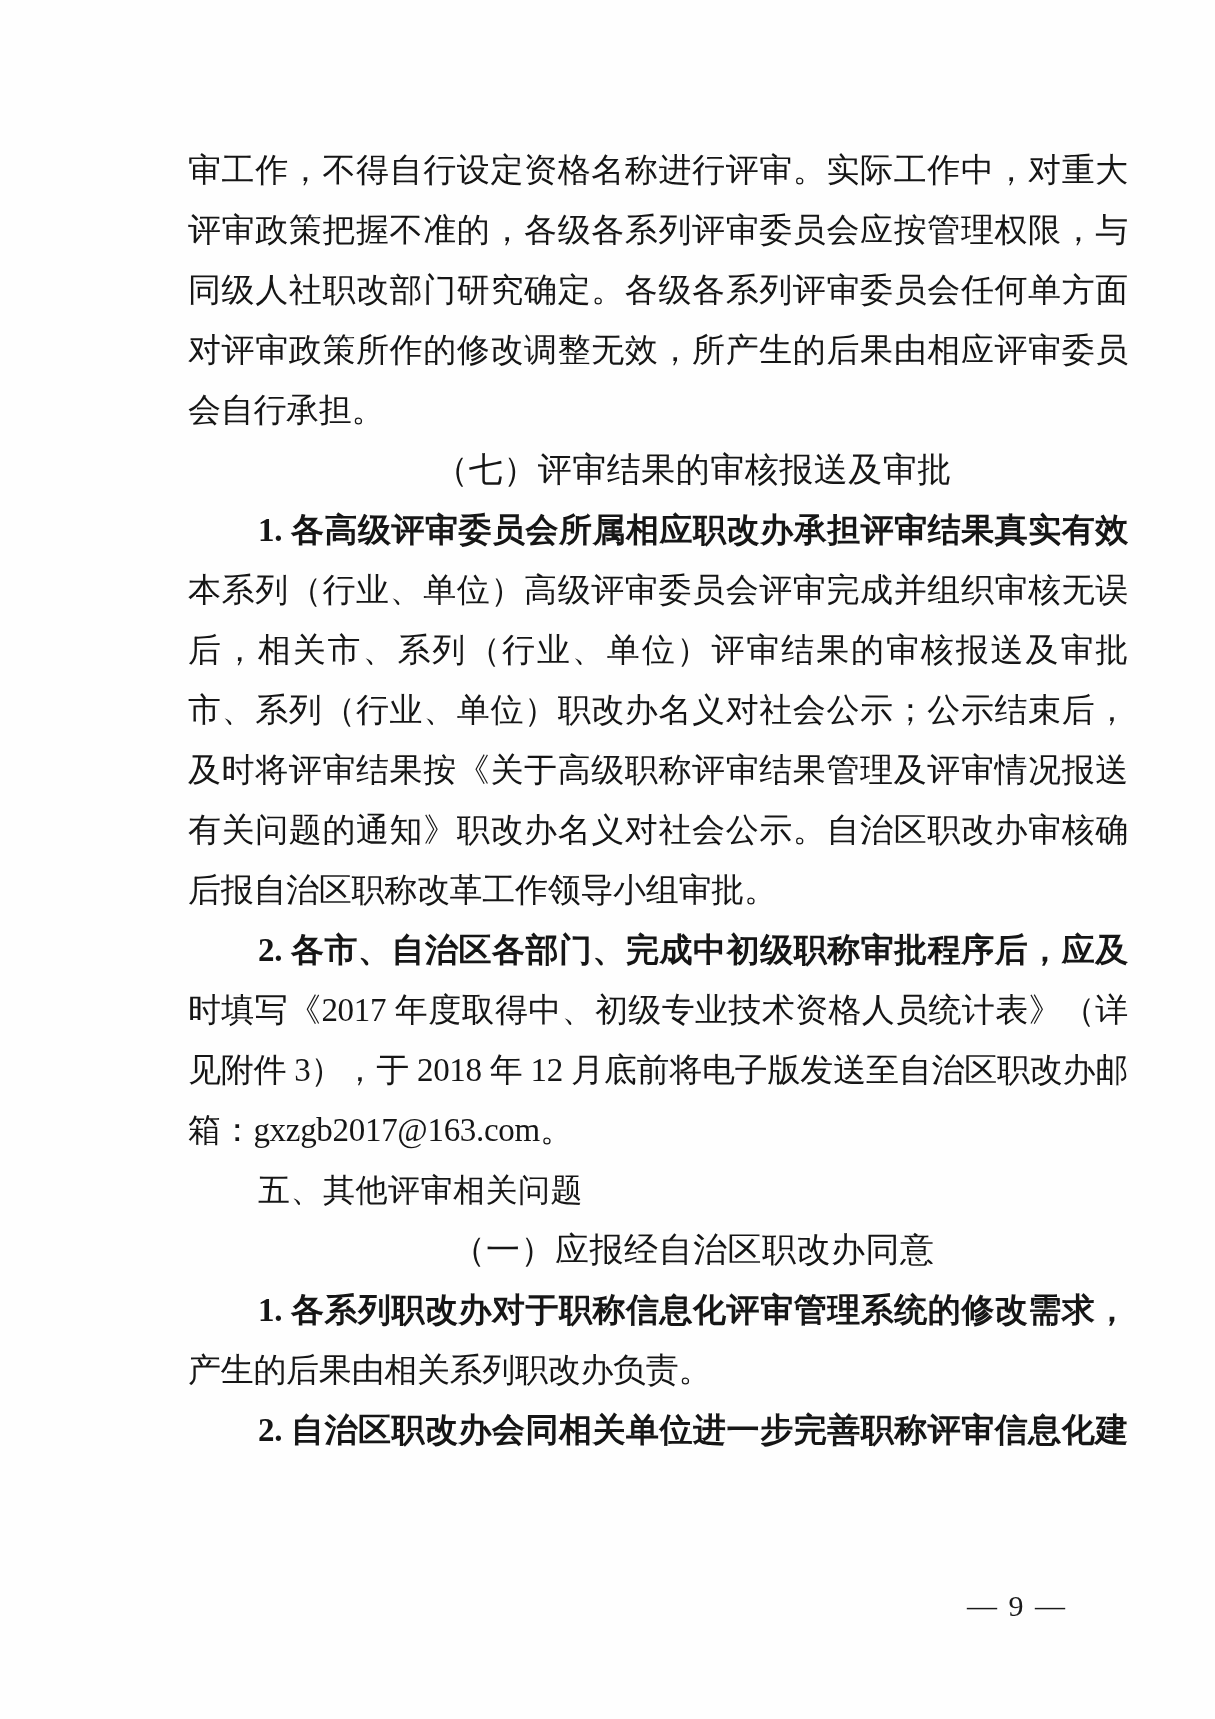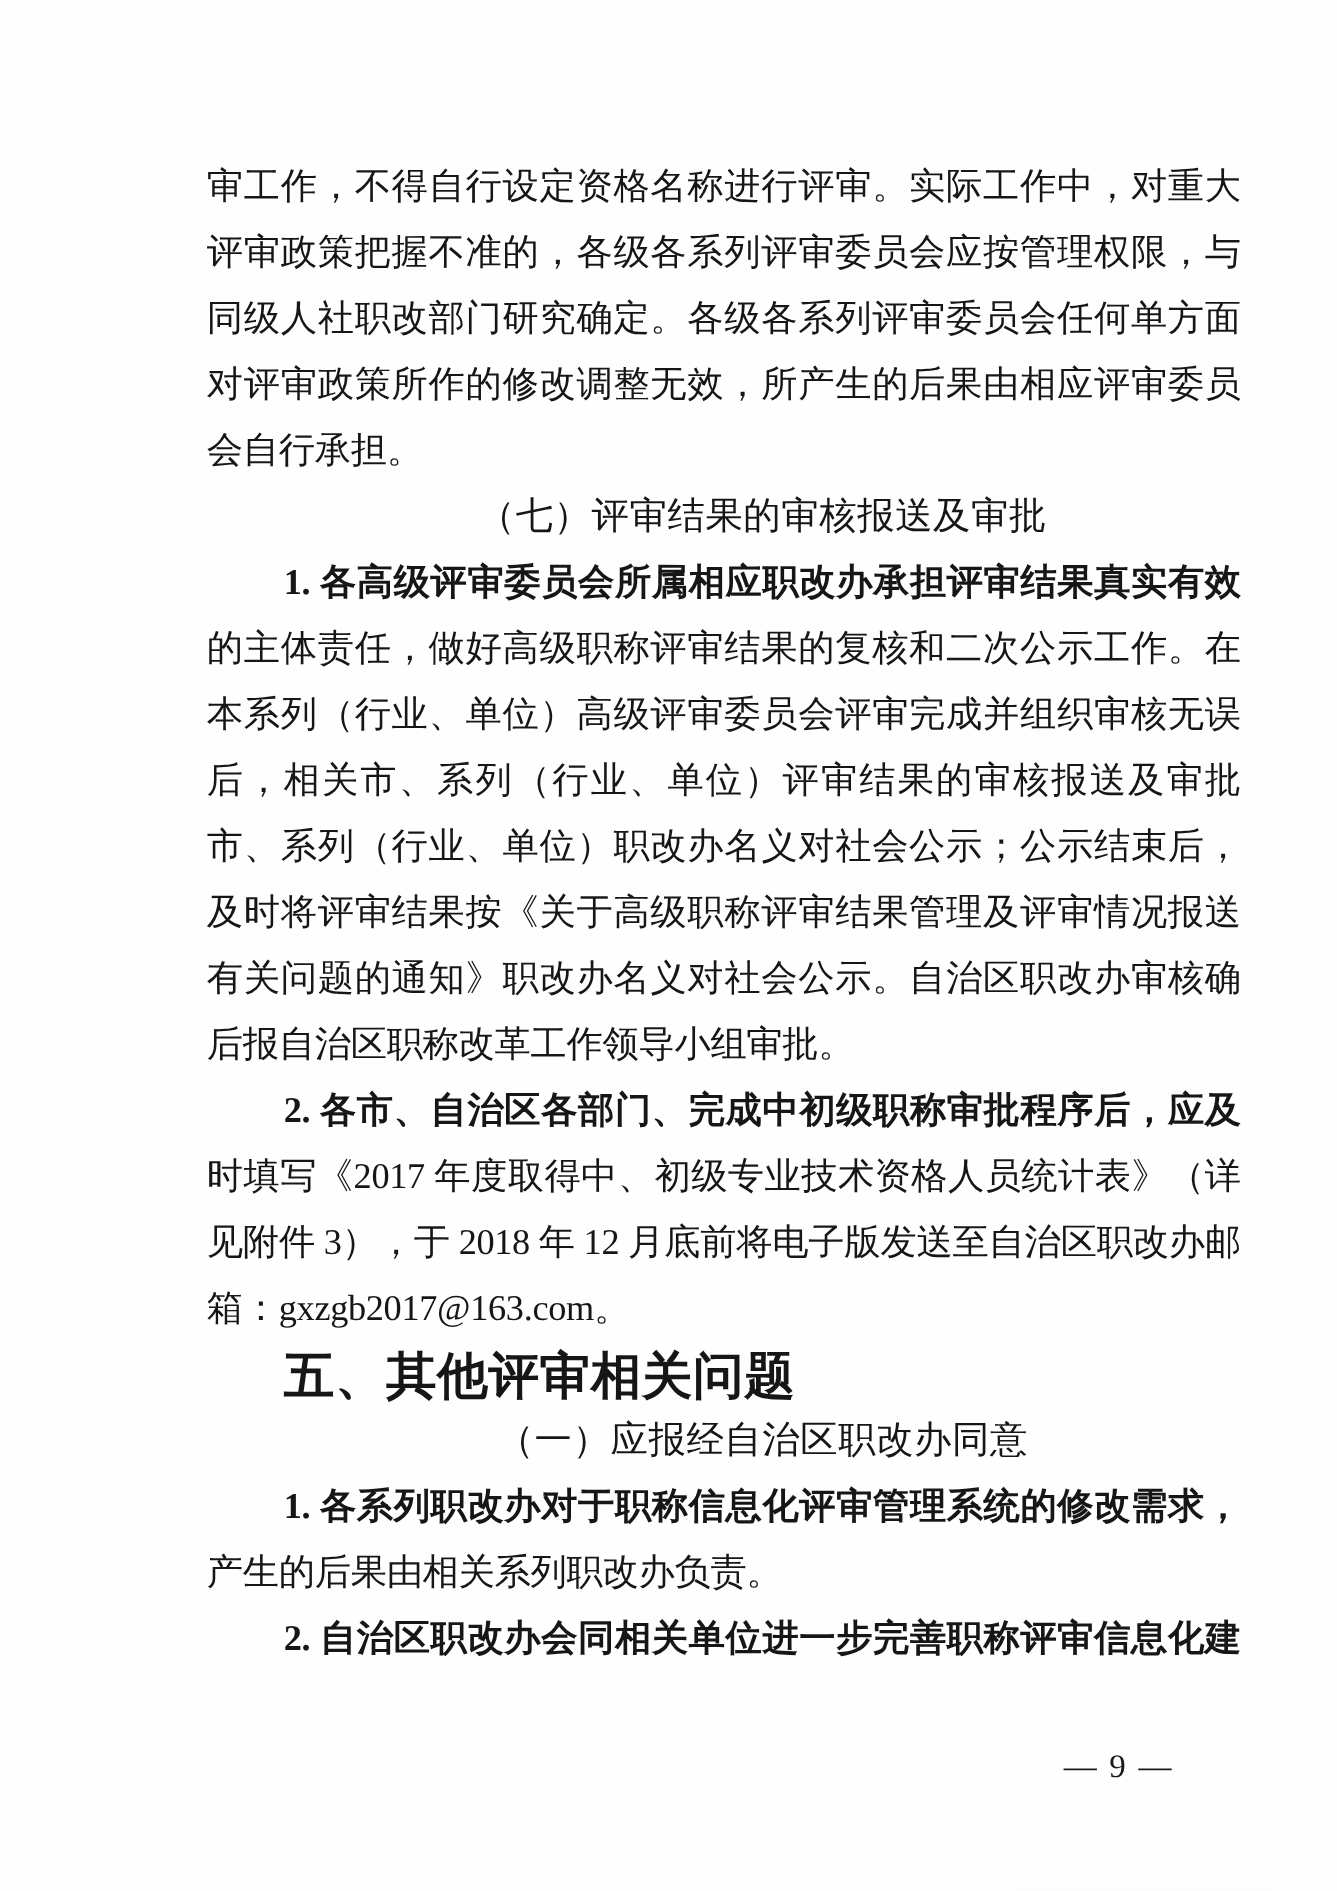--- a/index.html
+++ b/index.html
@@ -43,23 +43,23 @@
   }
   .line.indent { text-indent: 70px; font-weight: bold; }
   .line.kai {
     text-align: center;
     font-weight: normal;
     font-size: 34px;
     letter-spacing: 0.5px;
   }
   .line.hei {
     text-align: left;
-    font-weight: bold;
+    font-weight: normal;
     font-family: "Liberation Sans", "DejaVu Sans", sans-serif;
-    font-size: 46px;
+    font-size: 32px;
     letter-spacing: 0.5px;
   }
   .page-number {
     position: absolute;
     right: 148px;
     top: 1586px;
     height: 40px;
     line-height: 40px;
     font-size: 30px;
     color: #1a1a1a;
@@ -71,21 +71,20 @@
 
 <div class="page">
   <div class="content" id="content">
       <div class="line fill">审工作，不得自行设定资格名称进行评审。实际工作中，对重大</div>
       <div class="line fill">评审政策把握不准的，各级各系列评审委员会应按管理权限，与</div>
       <div class="line fill">同级人社职改部门研究确定。各级各系列评审委员会任何单方面</div>
       <div class="line fill">对评审政策所作的修改调整无效，所产生的后果由相应评审委员</div>
       <div class="line end">会自行承担。</div>
       <div class="line kai indent">（七）评审结果的审核报送及审批</div>
       <div class="line fill indent">1. 各高级评审委员会所属相应职改办承担评审结果真实有效</div>
-      <div class="line fill">的主体责任，做好高级职称评审结果的复核和二次公示工作。在</div>
       <div class="line fill">本系列（行业、单位）高级评审委员会评审完成并组织审核无误</div>
       <div class="line fill">后，相关市、系列（行业、单位）评审结果的审核报送及审批</div>
       <div class="line fill">市、系列（行业、单位）职改办名义对社会公示；公示结束后，</div>
       <div class="line fill">及时将评审结果按《关于高级职称评审结果管理及评审情况报送</div>
       <div class="line fill">有关问题的通知》职改办名义对社会公示。自治区职改办审核确认</div>
       <div class="line end">后报自治区职称改革工作领导小组审批。</div>
       <div class="line fill indent">2. 各市、自治区各部门、完成中初级职称审批程序后，应及</div>
       <div class="line fill">时填写《2017 年度取得中、初级专业技术资格人员统计表》（详</div>
       <div class="line fill">见附件 3），于 2018 年 12 月底前将电子版发送至自治区职改办邮</div>
       <div class="line end">箱：gxzgb2017@163.com。</div>

